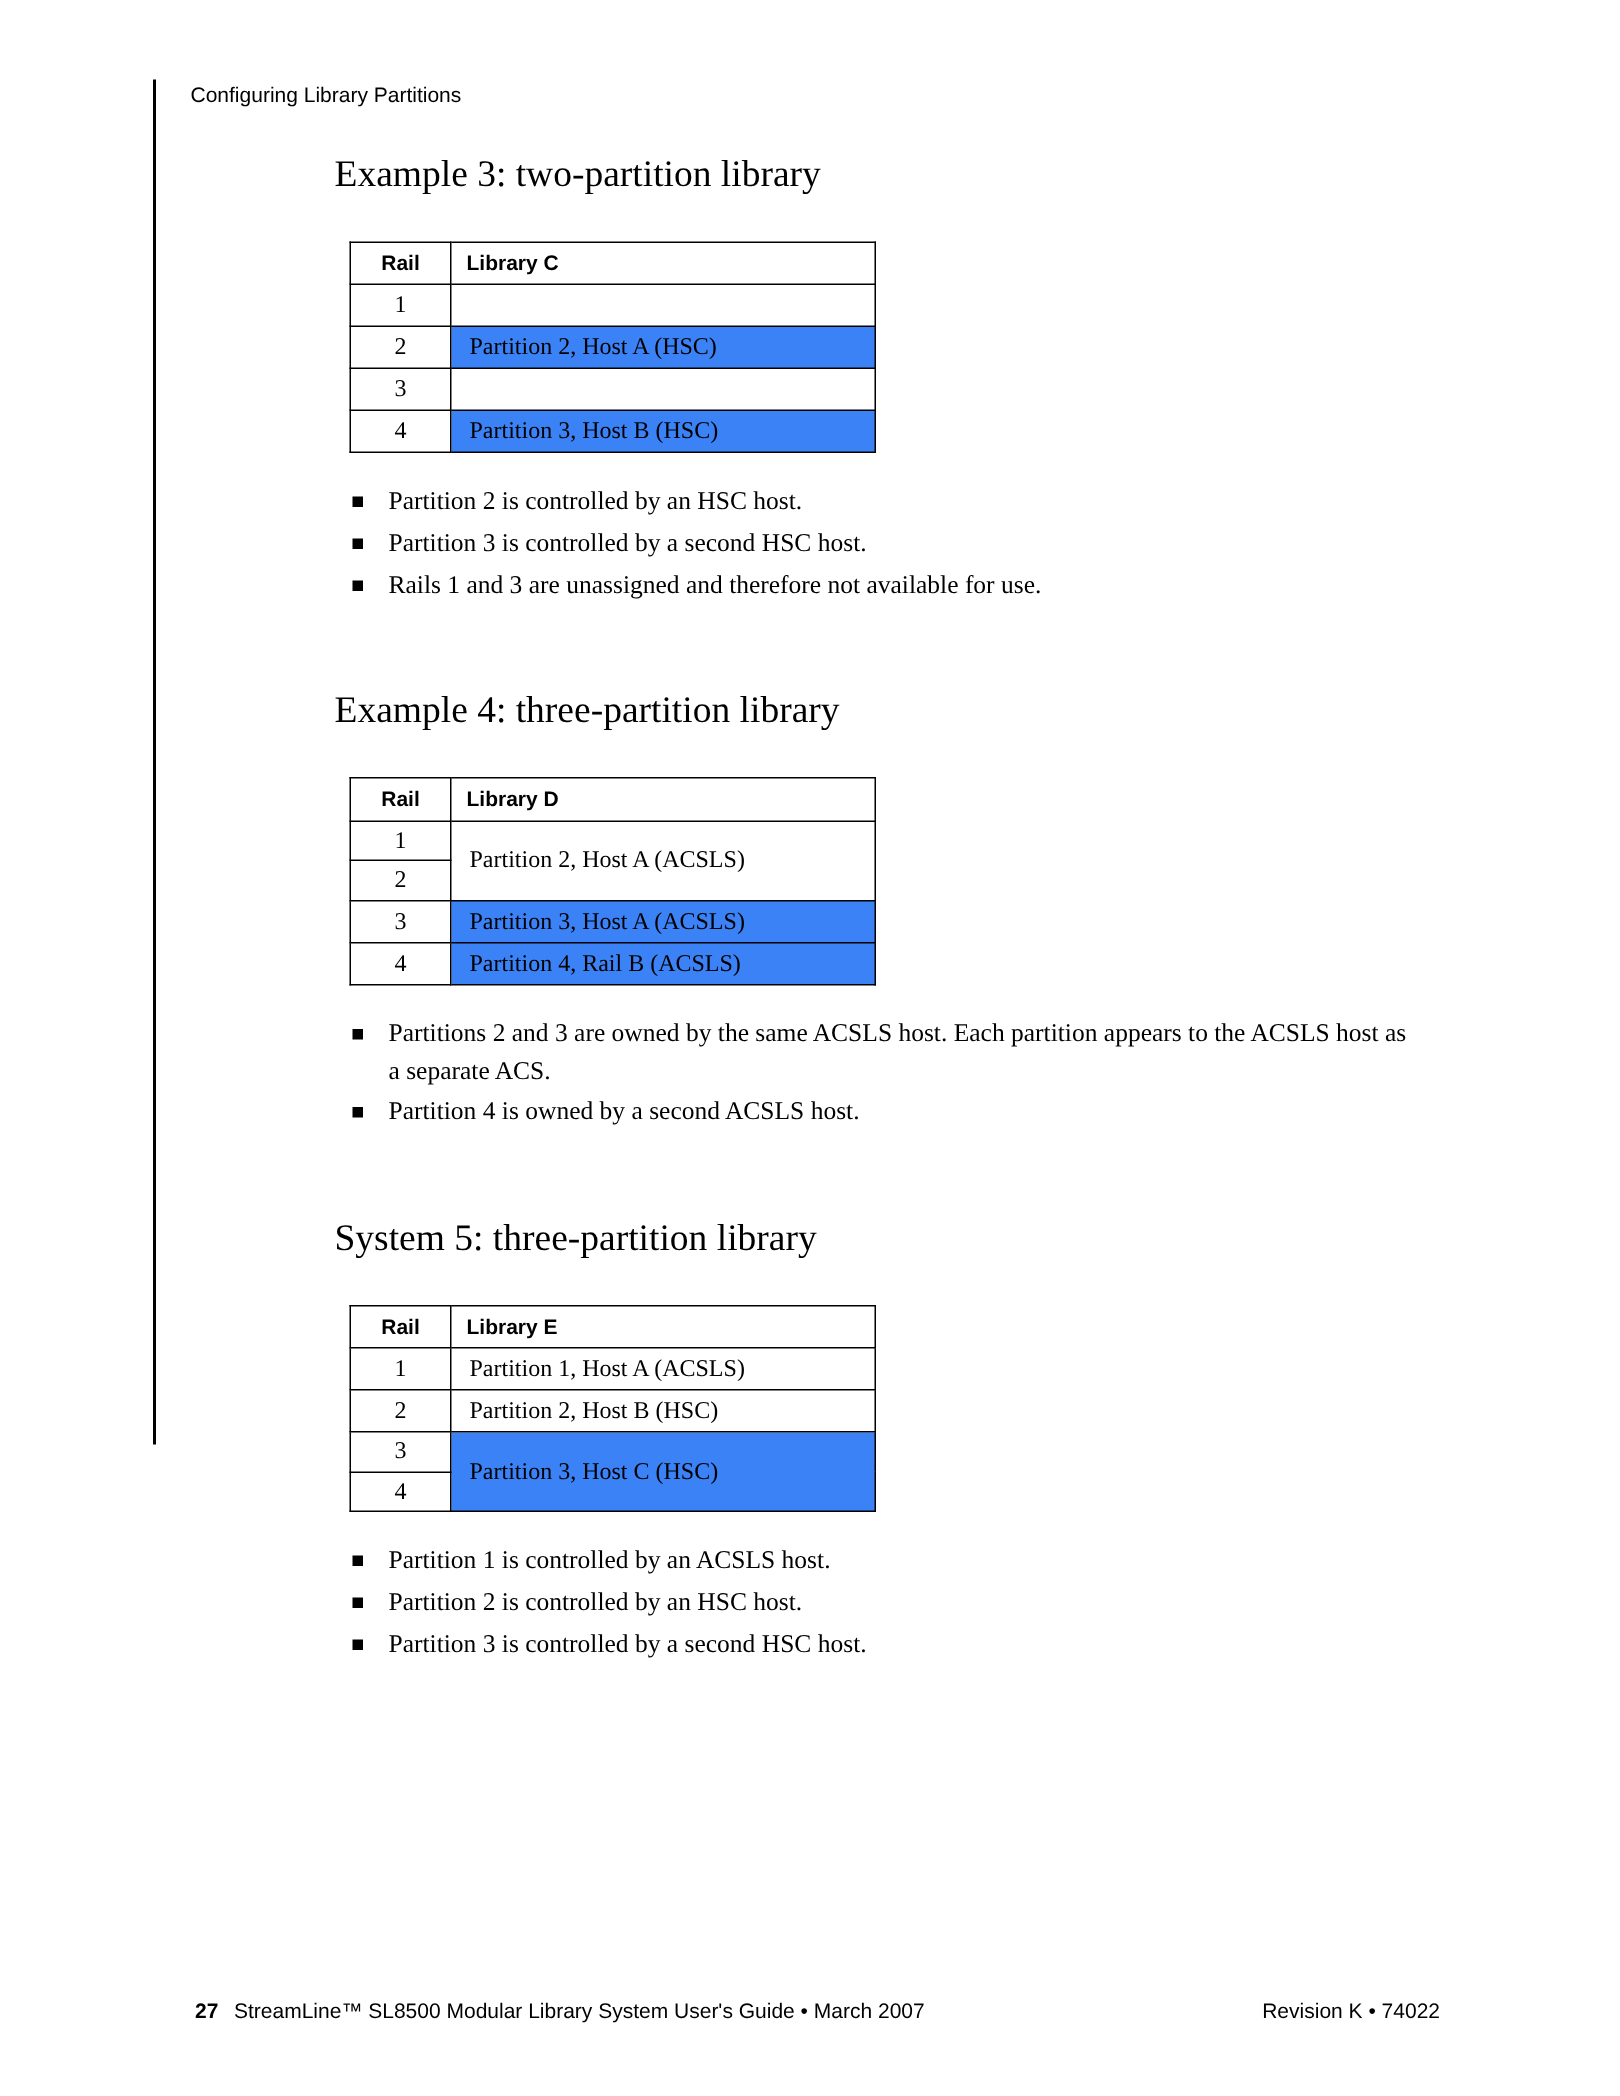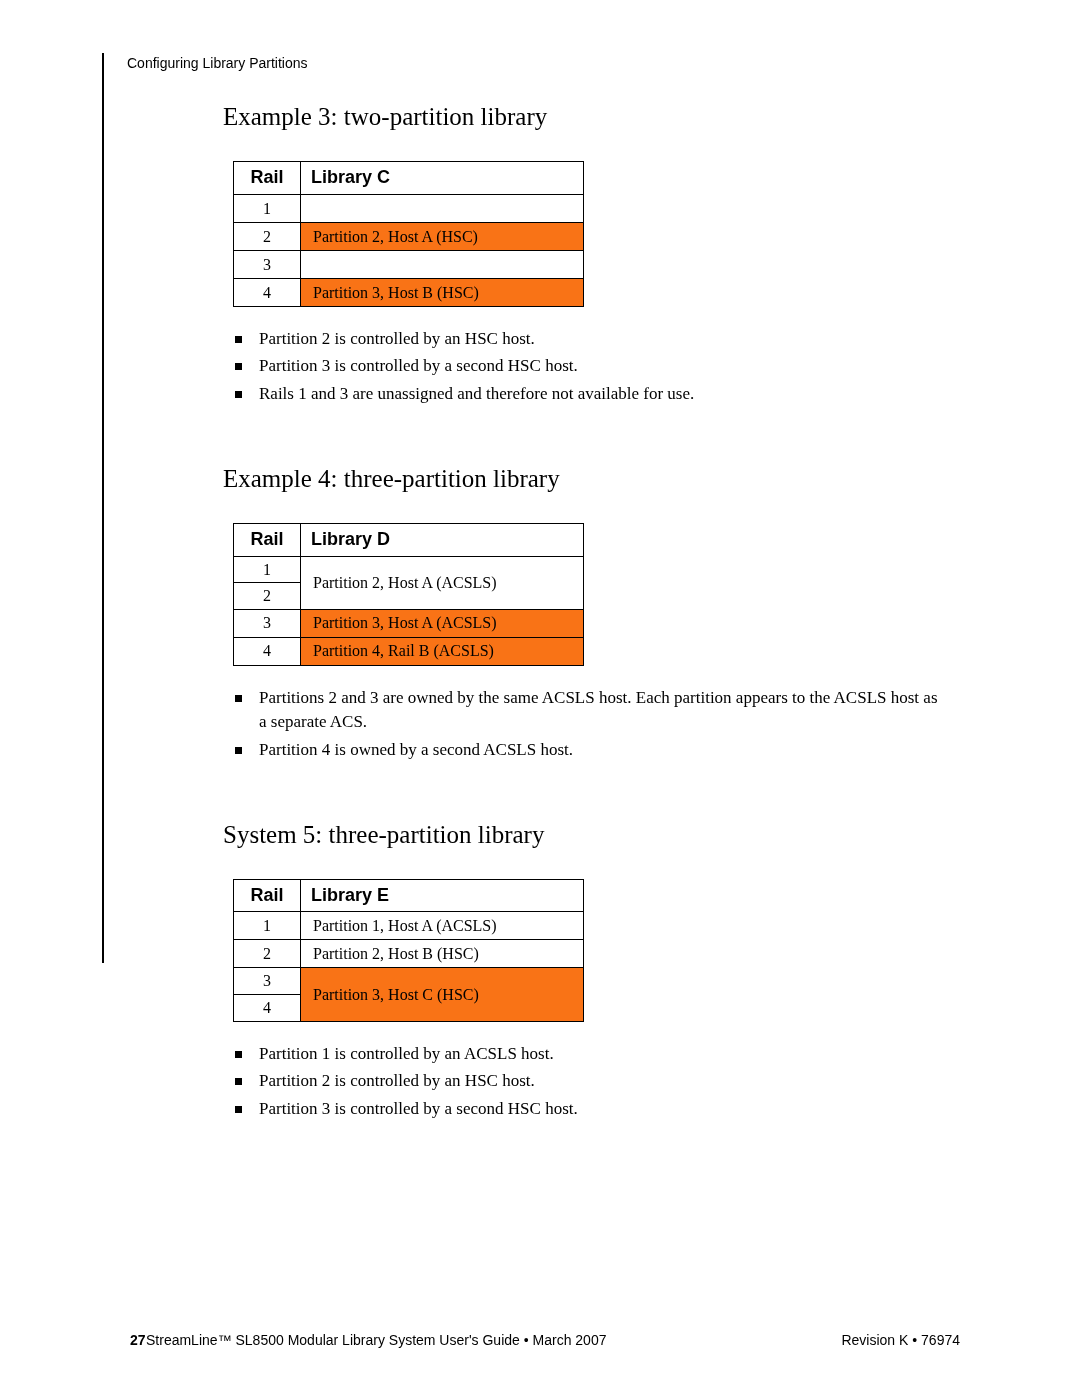--- a/index.html
+++ b/index.html
@@ -56,21 +56,21 @@
   table.partition-table th,
   table.partition-table td {
     border: 1px solid #000;
     font-size: 16px;
     line-height: 1.1;
     vertical-align: middle;
   }
   table.partition-table th {
     font-family: Arial, Helvetica, sans-serif;
     font-weight: bold;
-    font-size: 18px;
+    font-size: 14px;
     text-align: left;
     padding: 6px 10px;
   }
   table.partition-table th.rail-col {
     width: 46px;
     text-align: center;
   }
   table.partition-table td.rail-cell {
     text-align: center;
     width: 46px;
@@ -80,21 +80,21 @@
   table.partition-table th.lib-col {
     width: 260px;
   }
   table.partition-table td.lib-cell {
     width: 260px;
     padding: 4px 10px 4px 12px;
     font-family: "Palatino Linotype", "Book Antiqua", Palatino, serif;
     height: 19px;
   }
   .shade {
-    background: #f97316;
+    background: #3b82f6;
     margin-left: 16px;
   }
   .merged {
     vertical-align: middle;
   }
   ul.bullets {
     list-style: none;
     padding: 0;
     margin: 0 0 0 10px;
     font-family: "Palatino Linotype", "Book Antiqua", Palatino, serif;
@@ -123,21 +123,21 @@
     font-family: Arial, Helvetica, sans-serif;
     font-size: 14px;
   }
   .footer .pagenum {
     position: absolute;
     left: 130px;
     font-weight: bold;
   }
   .footer .center-text {
     position: absolute;
-    left: 146px;
+    left: 156px;
   }
   .footer .right-text {
     position: absolute;
     right: 120px;
   }
 </style>
 </head>
 <body>
 
 <div class="page">
@@ -240,15 +240,15 @@
         <li>Partition 2 is controlled by an HSC host.</li>
         <li>Partition 3 is controlled by a second HSC host.</li>
       </ul>
     </div>
 
   </div>
 
   <div class="footer">
     <span class="pagenum">27</span>
     <span class="center-text">StreamLine™ SL8500 Modular Library System User's Guide  •  March 2007</span>
-    <span class="right-text">Revision K  •  76974</span>
+    <span class="right-text">Revision K  •  74022</span>
   </div>
 </div>
 
 </body></html>

